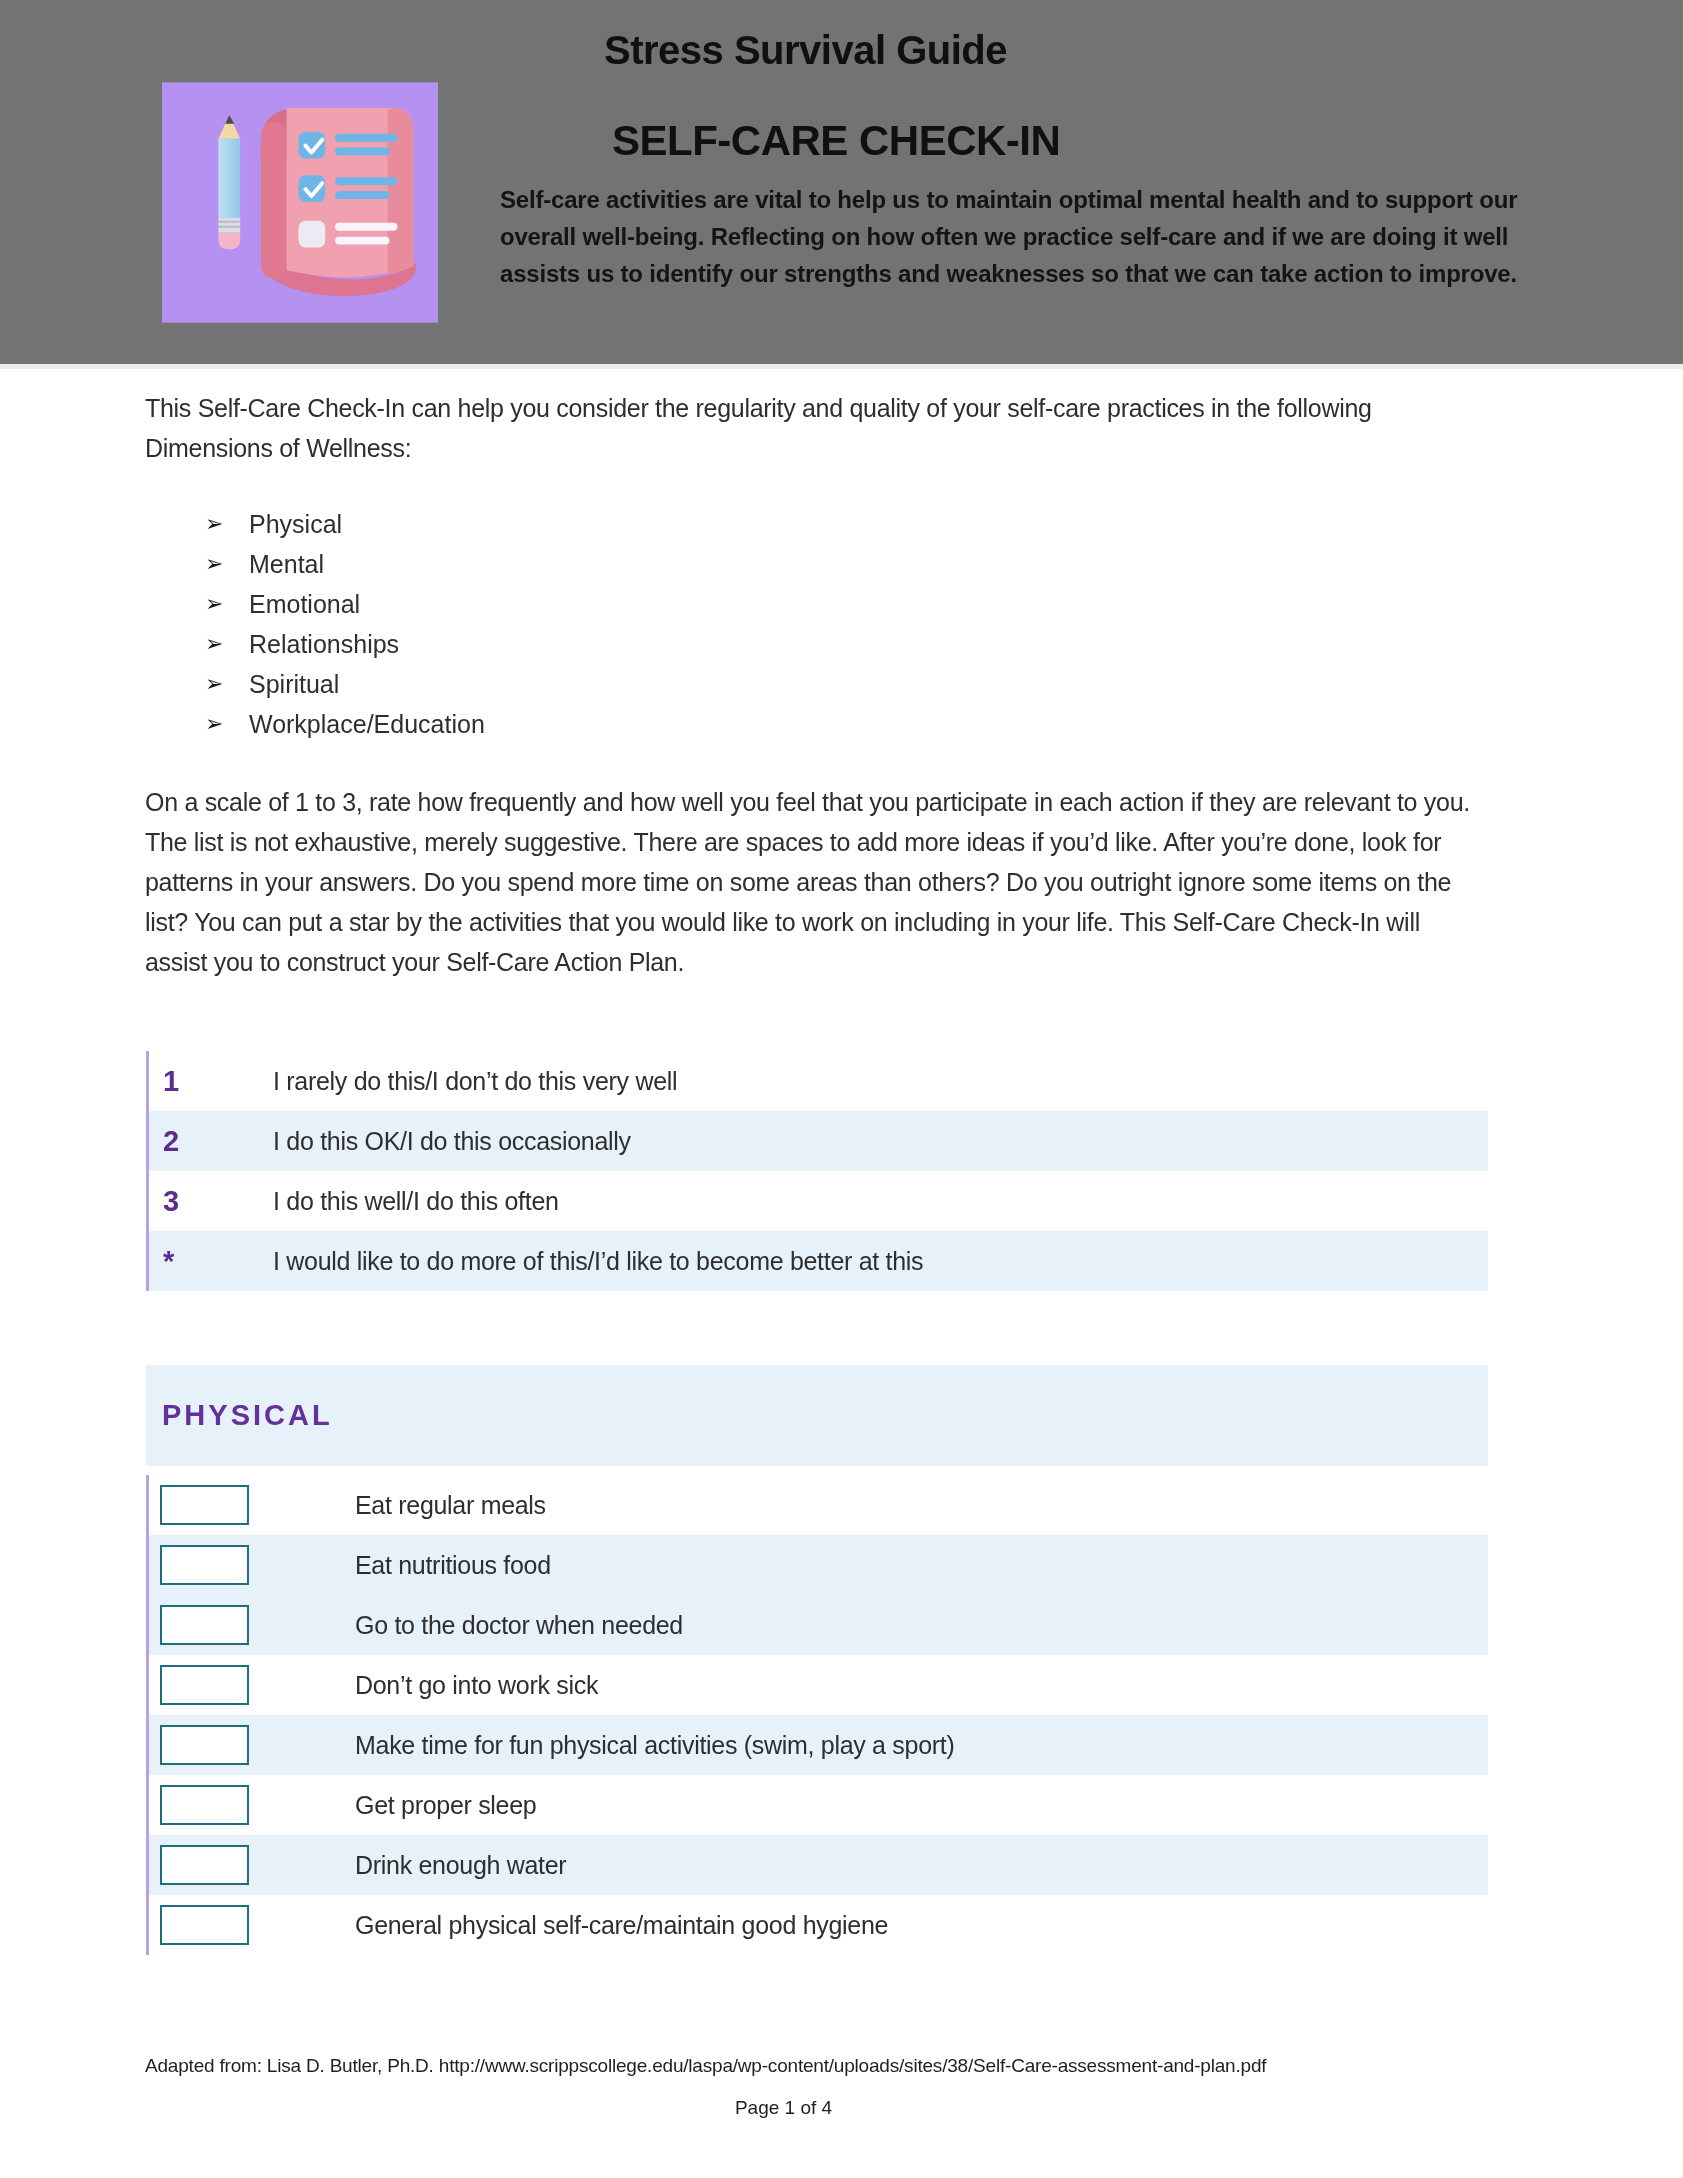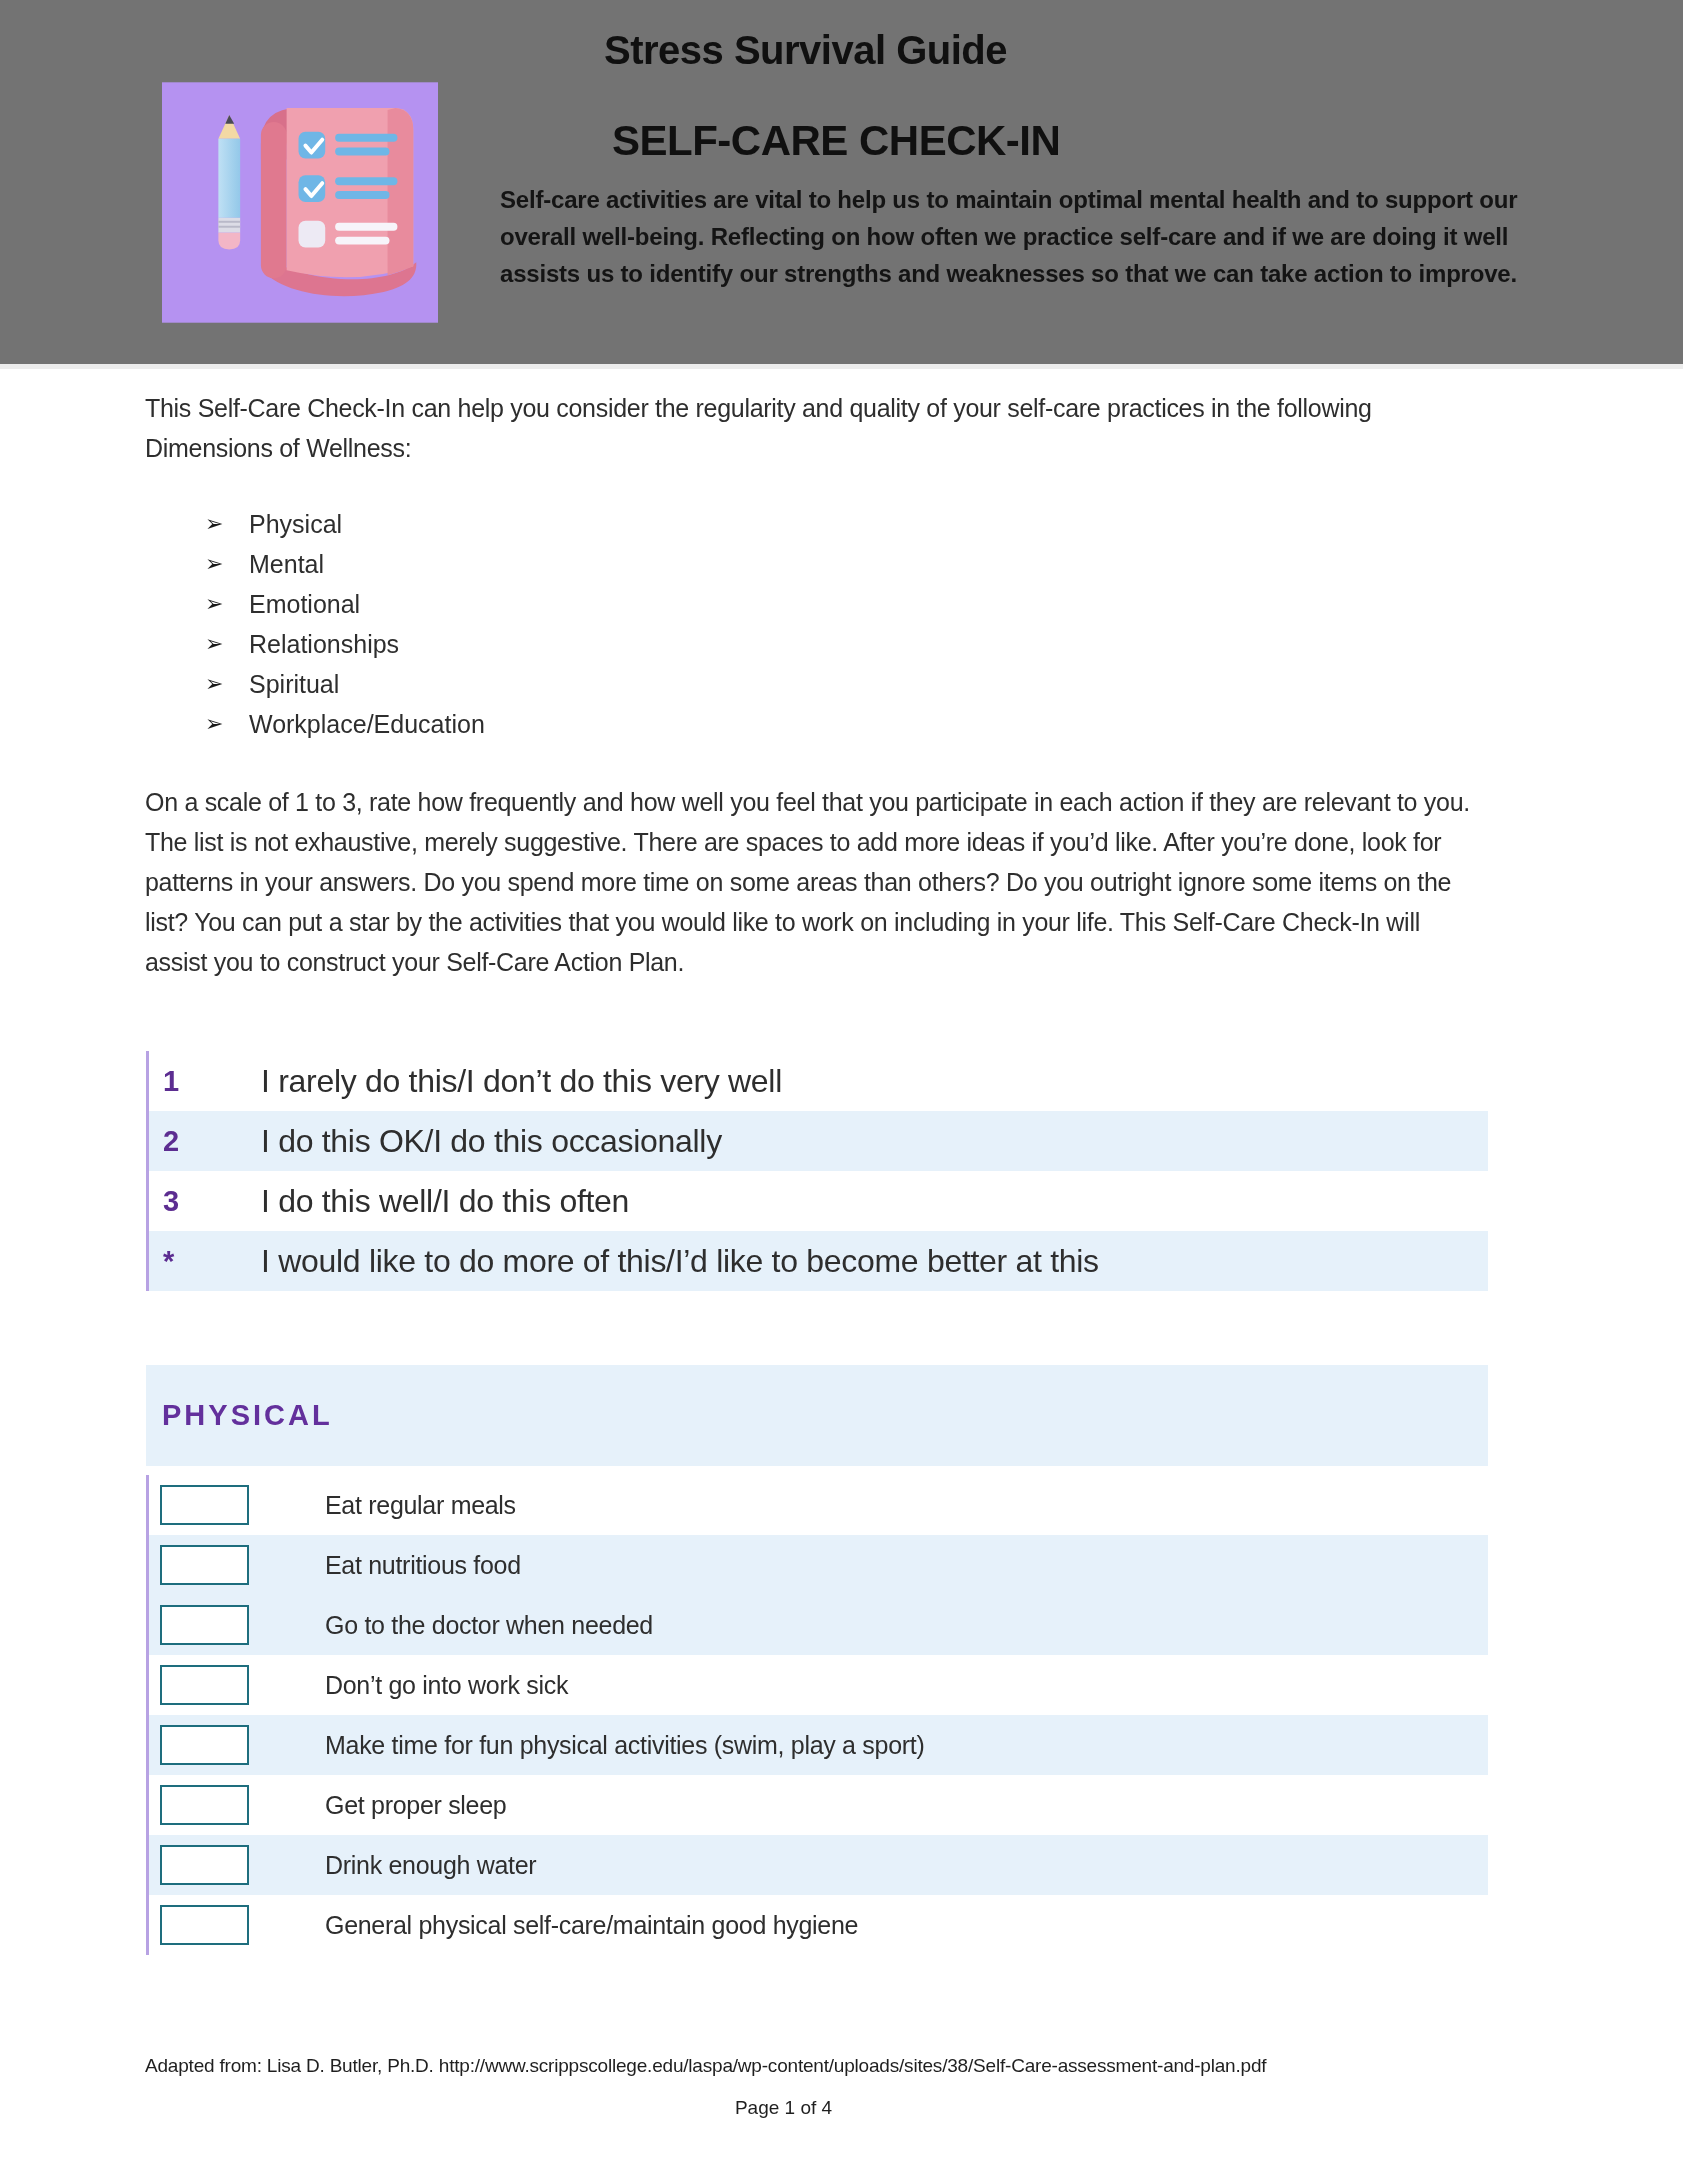--- a/index.html
+++ b/index.html
@@ -34,32 +34,32 @@
   .bullets li{display:flex;align-items:center;height:40px;font-size:25px;color:#2e2e2e;}
   .bullet-glyph{width:44px;font-size:22px;color:#1a1a1a;}
   
   .rating{
     position:absolute;left:146px;top:1051px;width:1342px;
     border-left:3px solid #b7a2e3;box-sizing:border-box;
   }
   .rrow{height:60px;display:flex;align-items:center;}
   .rrow.alt{background:#e6f1fa;}
   .rkey{width:98px;padding-left:14px;font-size:29px;font-weight:bold;color:#5c2d91;}
-  .rlabel{font-size:32px;letter-spacing:-0.3px;color:#2e2e2e;}
+  .rlabel{font-size:25px;letter-spacing:-0.3px;color:#2e2e2e;margin-left:12px;}
   
   .sec-band{
     position:absolute;left:146px;top:1365px;width:1342px;height:101px;
     background:#e6f1fa;display:flex;align-items:center;box-sizing:border-box;
   }
   .sec-title{margin-left:16px;font-size:29px;font-weight:bold;color:#63309c;letter-spacing:3px;}
   .checklist{
     position:absolute;left:146px;top:1475px;width:1342px;
     border-left:3px solid #b7a2e3;box-sizing:border-box;
   }
-  .crow{height:60px;display:flex;align-items:center;}
+  .crow{height:60px;display:flex;align-items:center;gap:30px;}
   .crow.alt{background:#e6f1fa;}
   .cbox{
     margin-left:11px;width:85px;height:36px;background:#ffffff;
     border:2px solid #1e6e7e;flex:0 0 auto;
   }
   .clabel{margin-left:76px;font-size:25px;letter-spacing:-0.3px;color:#2e2e2e;}
   
   .footer{position:absolute;left:145px;top:2055px;width:1277px;font-size:19px;color:#1f1f1f;}
   .footer-src{letter-spacing:-0.2px;}
   .footer-page{text-align:center;margin-top:20px;}

